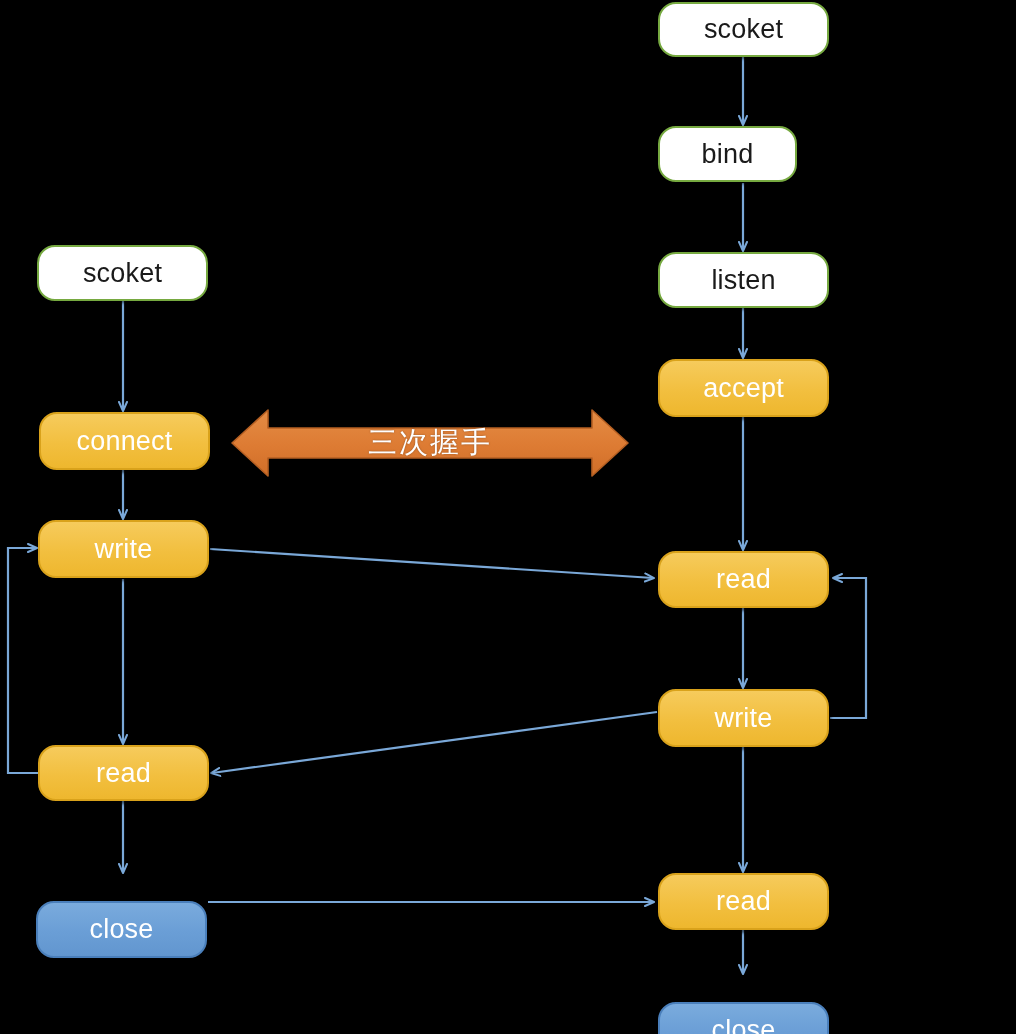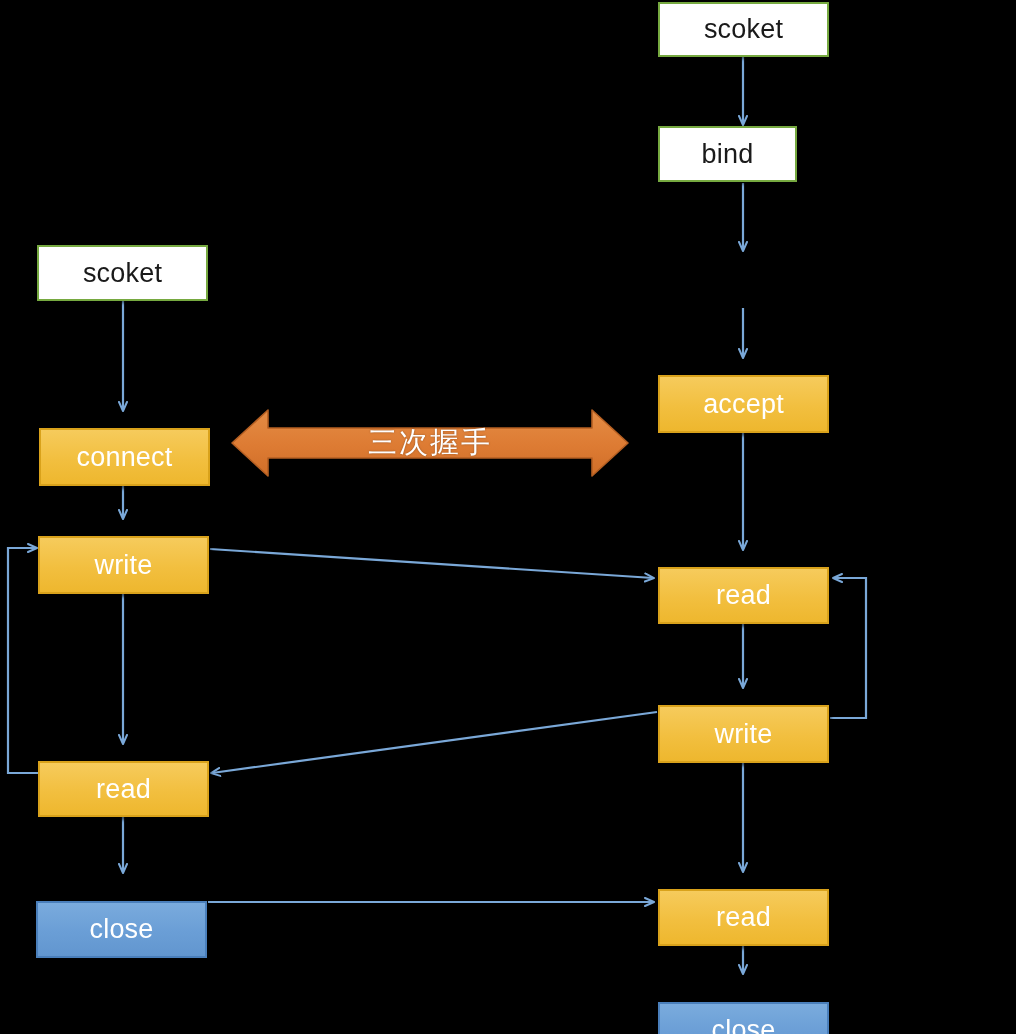--- a/index.html
+++ b/index.html
@@ -9,38 +9,37 @@
     background:#000000;
     overflow:hidden;
     font-family:"Liberation Sans","DejaVu Sans",sans-serif;
   }
   svg.layer{position:absolute;left:0;top:0;width:1016px;height:1034px;pointer-events:none;}
 
   .node{
     position:absolute;
     box-sizing:border-box;
     display:flex;align-items:center;justify-content:center;
-    border-radius:0;
+    border-radius:18px;
     font-size:27px;
     line-height:1;
     letter-spacing:0.2px;
     white-space:nowrap;
   }
   .node.white{
     background:#ffffff;
     border:2px solid #76a940;
     color:#1a1a1a;
     box-shadow:2px 2px 3px rgba(0,0,0,0.55);
   }
   .node.amber{
     background:linear-gradient(180deg,#f6cb5c 0%,#f2bf3f 55%,#eeb72e 100%);
     border:2px solid #d9a21b;
     color:#ffffff;
     box-shadow:2px 3px 3px rgba(0,0,0,0.55);
-    margin-top:16px;
   }
   .node.blue{
     background:linear-gradient(180deg,#7aabdd 0%,#6a9ed6 55%,#6296cf 100%);
     border:2px solid #4a7fbb;
     color:#ffffff;
     box-shadow:2px 3px 3px rgba(0,0,0,0.55);
     margin-top:27px;
   }
 
   .handshake{
@@ -134,20 +133,23 @@
   </div>
 
   <div class="node white" style="left:658px;top:2px;width:171px;height:55px;">
     <span>scoket</span>
   </div>
 
   <div class="node white" style="left:658px;top:126px;width:139px;height:56px;">
     <span>bind</span>
   </div>
 
+  <div class="node white" style="left:658px;top:252px;width:171px;height:56px;">
+    <span>listen</span>
+  </div>
 
   <div class="node amber" style="left:658px;top:359px;width:171px;height:58px;">
     <span>accept</span>
   </div>
 
   <div class="node amber" style="left:658px;top:551px;width:171px;height:57px;">
     <span>read</span>
   </div>
 
   <div class="node amber" style="left:658px;top:689px;width:171px;height:58px;">

